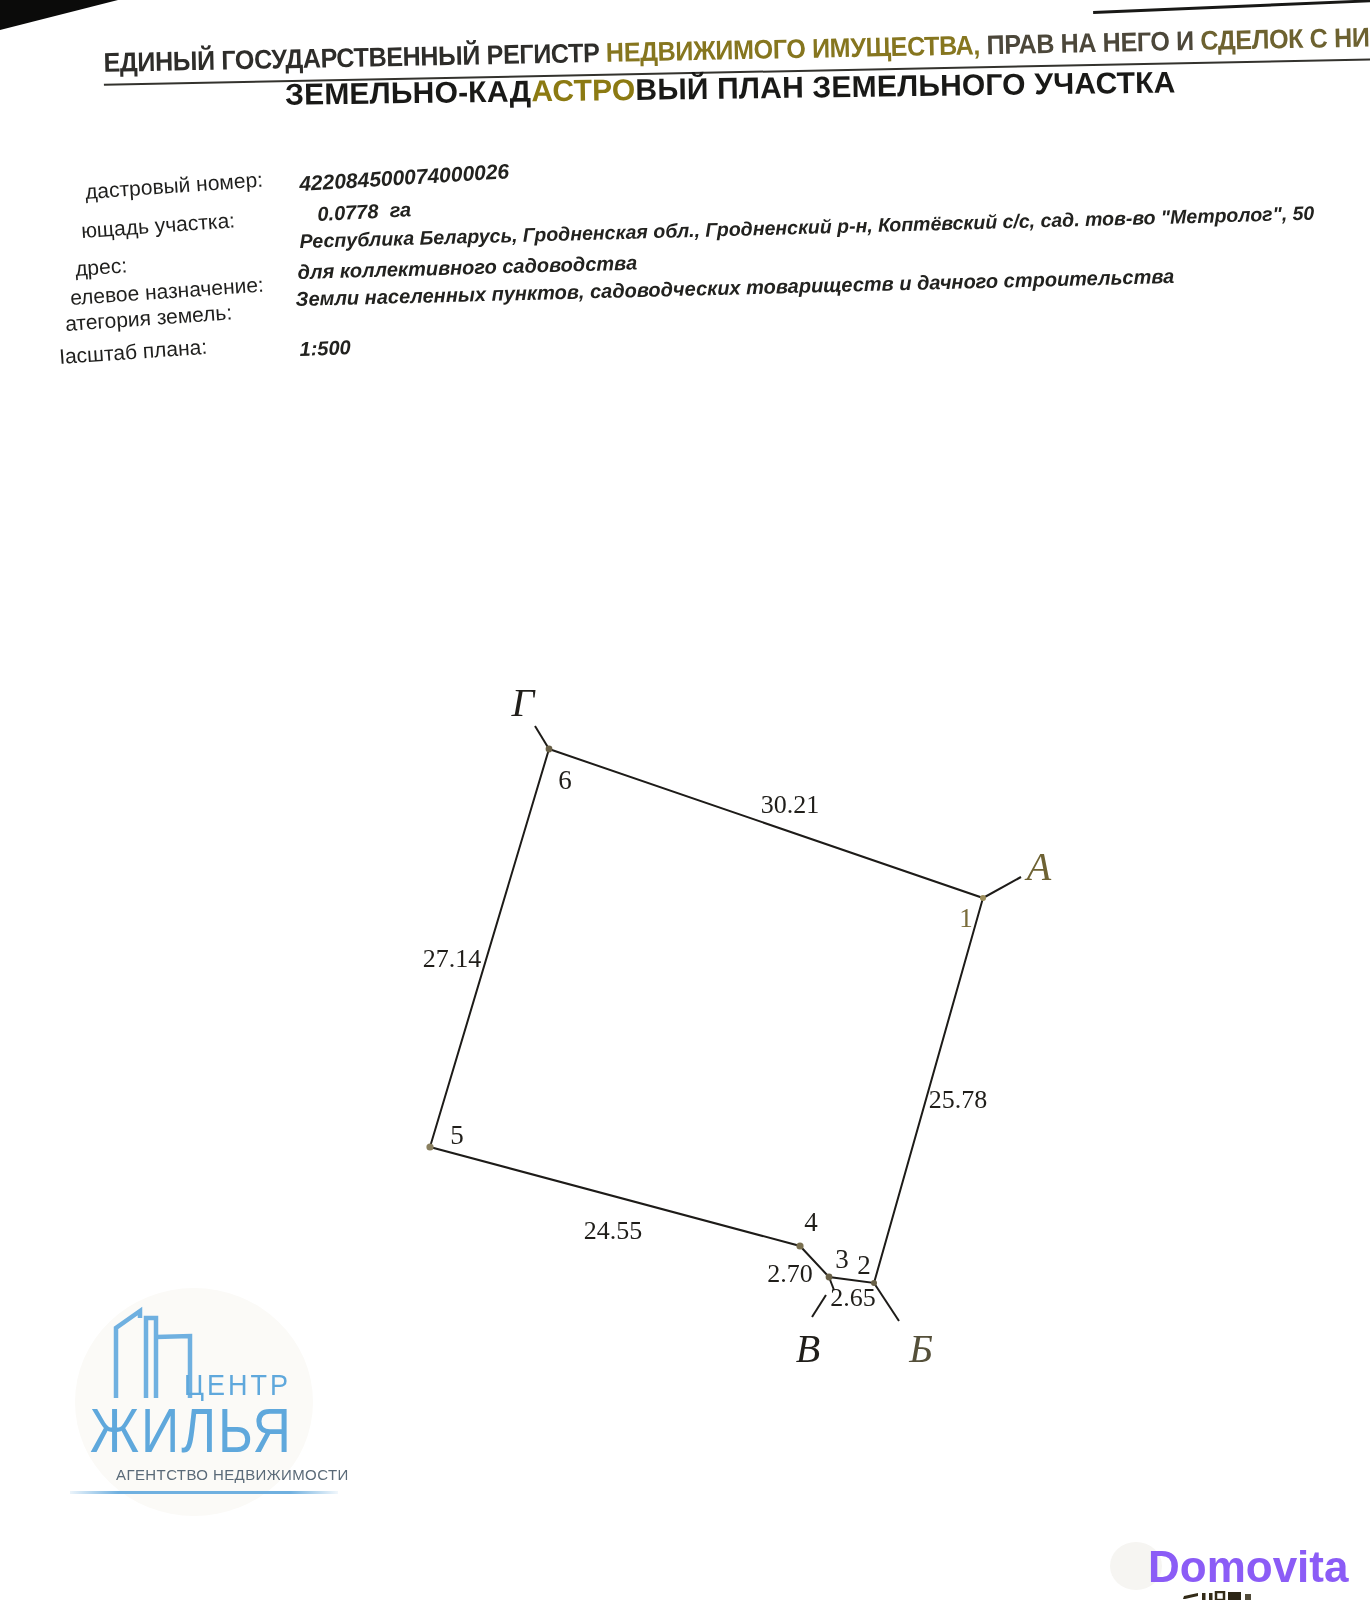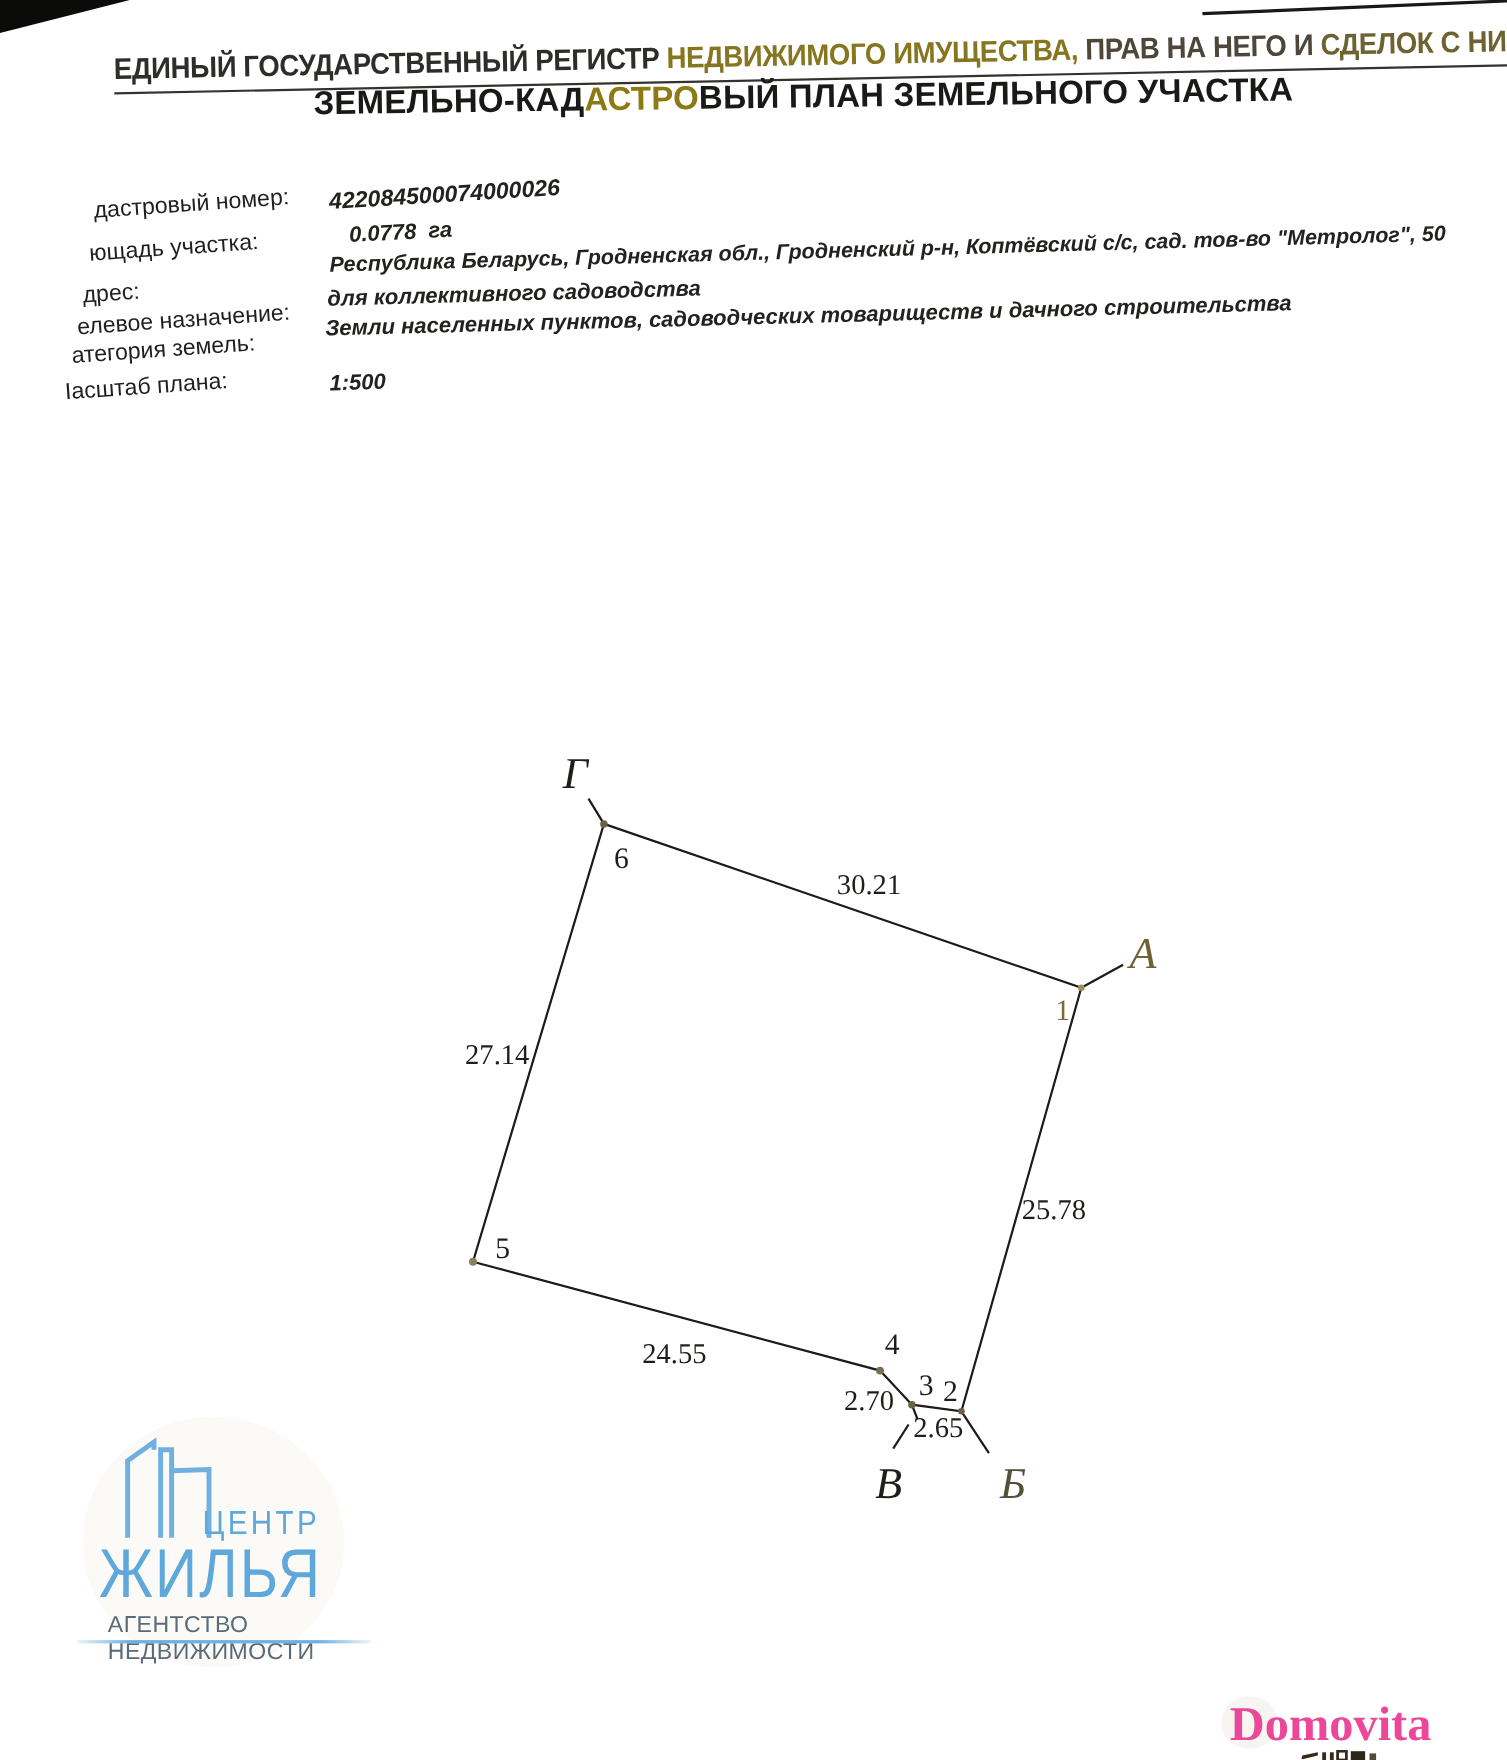--- a/index.html
+++ b/index.html
@@ -34,27 +34,27 @@
   .slen{font-size:26px;}
 
   
   .logo{position:absolute;left:72px;top:1278px;width:280px;height:250px;}
   .logo-circle{position:absolute;left:3px;top:10px;width:238px;height:228px;border-radius:50%;
         background:#fbfaf7;}
   .logo-top{position:absolute;left:112px;top:90px;font-size:27px;color:#5fa8dc;letter-spacing:3px;
         transform:scaleY(1.12);transform-origin:left top;}
   .logo-main{position:absolute;left:18px;top:116px;font-size:56px;color:#5fa8dc;letter-spacing:2px;
         transform:scale(0.95,1.12);transform-origin:left top;}
-  .logo-sub{position:absolute;left:26px;top:188px;font-size:21px;color:#5a6a78;letter-spacing:0.4px;}
+  .logo-sub{position:absolute;left:44px;top:188px;font-size:15px;color:#5a6a78;letter-spacing:0.4px;}
   .logo-line{position:absolute;left:-2px;top:213px;width:268px;height:2.5px;
         background:linear-gradient(90deg, rgba(124,181,226,0.15), #6fb0e0 18%, #6fb0e0 82%, rgba(124,181,226,0.1));}
 
   
   .wm-circle{position:absolute;left:1110px;top:1542px;width:52px;height:48px;border-radius:50%;background:#f6f5f2;}
-  .wm-text{position:absolute;left:1118px;top:1542px;font-size:44px;font-weight:bold;color:#ec4899;white-space:nowrap;font-family:Liberation Serif, serif;}
+  .wm-text{position:absolute;left:1148px;top:1542px;font-size:44px;font-weight:bold;color:#8b5cf6;white-space:nowrap;}
 
   .bottom-frag{position:absolute;left:1183px;top:1591px;}
 </style>
 </head>
 <body>
 
 <div id="page">
 
   <div class="corner-wedge"></div>
   <div class="top-sliver"></div>

